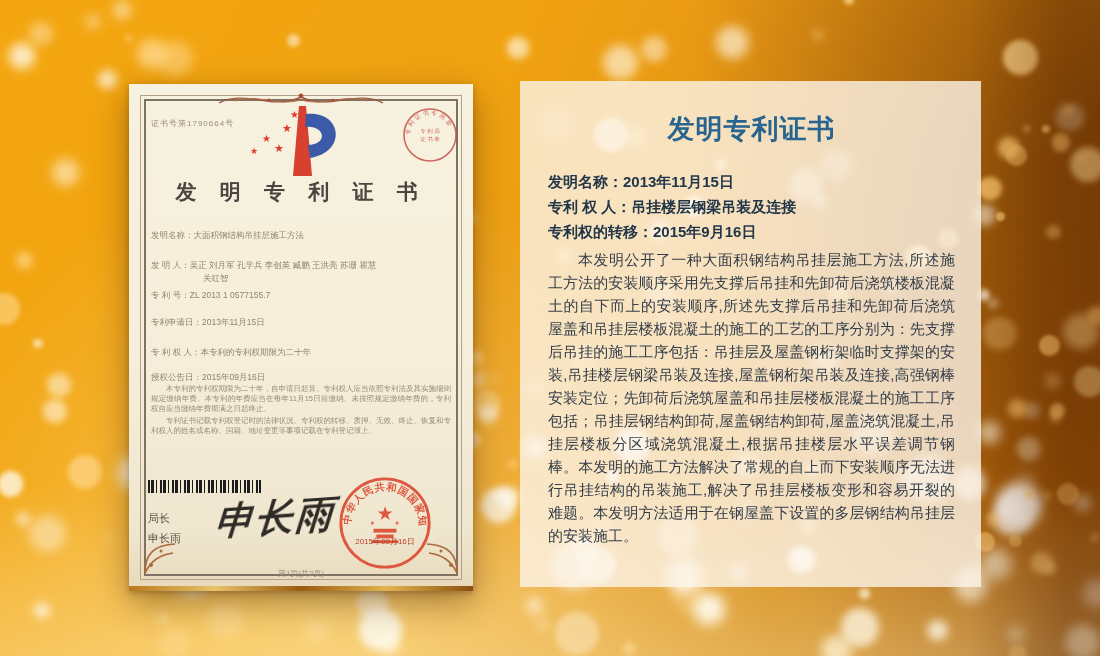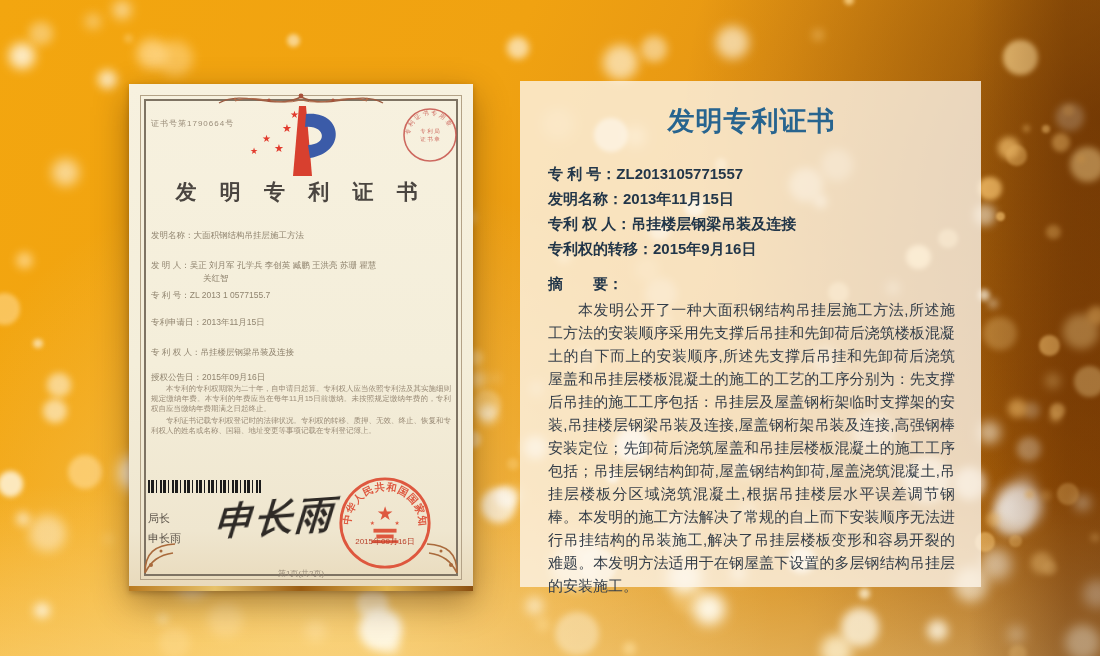--- a/index.html
+++ b/index.html
@@ -49,21 +49,21 @@
   .gov-seal{position:absolute;left:208px;top:391px;opacity:.92;}
   .seal-date{position:absolute;left:208px;top:452px;width:96px;text-align:center;font-size:8px;color:#b8412c;filter:blur(.3px);}
   .cert-footer{position:absolute;left:0;right:0;top:484px;text-align:center;font-size:8px;color:#9a8d7a;filter:blur(.3px);}
   .corner{position:absolute;bottom:16px;}
   .corner.left{left:14px;}
   .corner.right{right:14px;transform:scaleX(-1);}
 
   
   .panel{position:absolute;left:520px;top:81px;width:461px;height:506px;
     background:rgba(252,245,234,.80);box-sizing:border-box;padding:22px 26px 0 28px;}
-  .panel-title{margin:0;text-align:center;font-size:27px;font-weight:700;color:#27648f;letter-spacing:1px;}
+  .panel-title{margin:8px;text-align:center;font-size:27px;font-weight:700;color:#27648f;letter-spacing:1px;}
   .rows{margin-top:22px;}
   .row{font-size:15px;line-height:25px;color:#223649;font-weight:700;white-space:nowrap;}
   .row .lbl{display:inline-block;}
   .abs-label{margin-top:14px;font-size:15px;font-weight:700;color:#223649;}
   .abstract{margin:4px 0 0 0;font-size:15px;line-height:23px;color:#343e49;text-align:justify;text-indent:2em;font-weight:500;}
 </style>
 </head>
 <body>
 
 <div class="stage">
@@ -298,21 +298,21 @@
     </svg>
 
     <div class="cert-title">发 明 专 利 证 书</div>
 
     <div class="cert-lines">
       <div class="cl0">发明名称：大面积钢结构吊挂层施工方法</div>
       <div class="cl1">发 明 人：吴正 刘月军 孔学兵 李创英 臧鹏 王洪亮 苏珊 瞿慧</div>
       <div class="cl2">关红智</div>
       <div class="cl3">专 利 号：ZL 2013 1 0577155.7</div>
       <div class="cl4">专利申请日：2013年11月15日</div>
-      <div class="cl5">专 利 权 人：吊挂楼层钢梁吊装及连接</div>
+      <div class="cl5">专 利 权 人：本专利的专利权期限为二十年</div>
       <div class="cl6">授权公告日：2015年09月16日</div>
     </div>
 
     <div class="cert-paras">
       <p>本专利的专利权期限为二十年，自申请日起算。专利权人应当依照专利法及其实施细则规定缴纳年费。本专利的年费应当在每年11月15日前缴纳。未按照规定缴纳年费的，专利权自应当缴纳年费期满之日起终止。</p>
       <p>专利证书记载专利权登记时的法律状况。专利权的转移、质押、无效、终止、恢复和专利权人的姓名或名称、国籍、地址变更等事项记载在专利登记簿上。</p>
     </div>
 
     <div class="barcode"></div>
 
@@ -351,21 +351,19 @@
       <circle cx="8" cy="24" r="2" fill="#a96a3c"></circle>
         <circle cx="18" cy="10" r="1.5" fill="#a96a3c"></circle>
     </svg>
 
     <div class="gold-edge"></div>
   </div>
 
   <div class="panel">
     <h1 class="panel-title">发明专利证书</h1>
     <div class="rows">
-      <div class="row"><span class="lbl">专 利 号：</span><span class="val">ZL2013105771557</span></div>
       <div class="row"><span class="lbl">发明名称：</span><span class="val">2013年11月15日</span></div>
       <div class="row"><span class="lbl">专利 权 人：</span><span class="val">吊挂楼层钢梁吊装及连接</span></div>
       <div class="row"><span class="lbl">专利权的转移：</span><span class="val">2015年9月16日</span></div>
     </div>
-    <div class="abs-label">摘　　要：</div>
     <p class="abstract">本发明公开了一种大面积钢结构吊挂层施工方法,所述施工方法的安装顺序采用先支撑后吊挂和先卸荷后浇筑楼板混凝土的自下而上的安装顺序,所述先支撑后吊挂和先卸荷后浇筑屋盖和吊挂层楼板混凝土的施工的工艺的工序分别为：先支撑后吊挂的施工工序包括：吊挂层及屋盖钢桁架临时支撑架的安装,吊挂楼层钢梁吊装及连接,屋盖钢桁架吊装及连接,高强钢棒安装定位；先卸荷后浇筑屋盖和吊挂层楼板混凝土的施工工序包括；吊挂层钢结构卸荷,屋盖钢结构卸荷,屋盖浇筑混凝土,吊挂层楼板分区域浇筑混凝土,根据吊挂楼层水平误差调节钢棒。本发明的施工方法解决了常规的自上而下安装顺序无法进行吊挂结构的吊装施工,解决了吊挂层楼板变形和容易开裂的难题。本发明方法适用于在钢屋盖下设置的多层钢结构吊挂层的安装施工。</p>
   </div>
 </div>
 
 </body></html>

